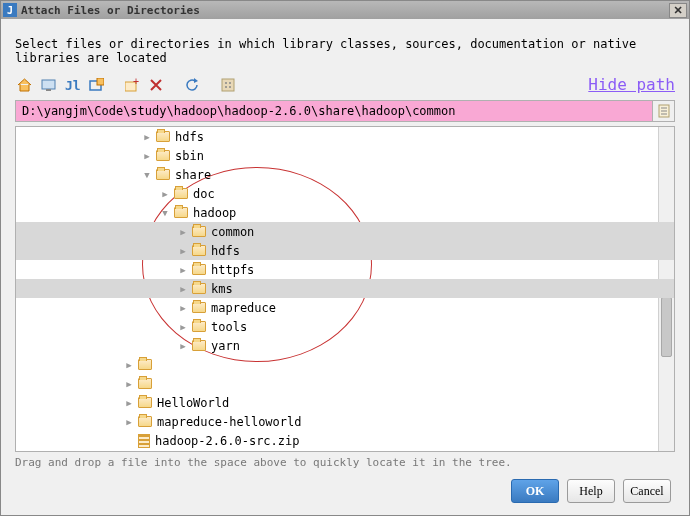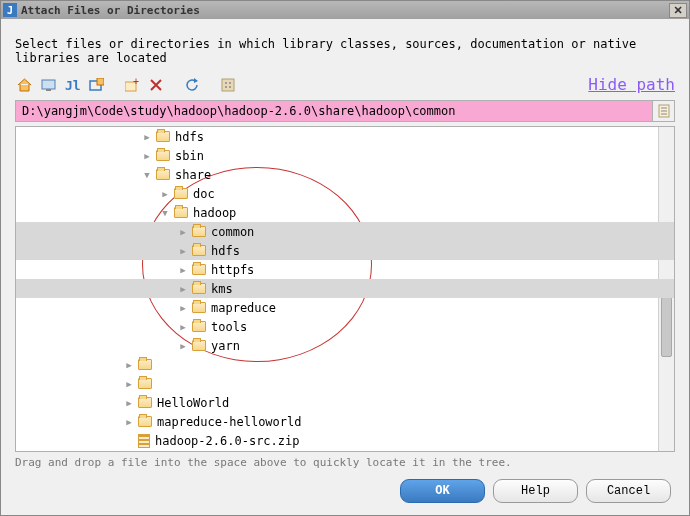--- a/index.html
+++ b/index.html
@@ -182,27 +182,27 @@
   font-size: 11px;
   margin: 4px 0 10px;
 }
 .buttons {
   display: flex;
   justify-content: flex-end;
   gap: 8px;
   padding-right: 4px;
 }
 .btn {
-  width: 85px; height: 24px;
+  width: 48px; height: 24px;
   border: 1px solid #9A9A9A;
   background: linear-gradient(#FDFDFD, #E6E6E6);
-  font-family: Liberation Mono, monospace;
+  font-family: Liberation Serif, serif;
   font-size: 12px;
   cursor: pointer;
-  border-radius: 9px;
+  border-radius: 3px;
 }
 .btn.primary {
   background: linear-gradient(#5FA3E8, #3A7AC0);
   color: #fff;
   border: 1px solid #2A6AB0;
   font-weight: bold;
 }
 svg { display: block; }
 </style>
 </head>

